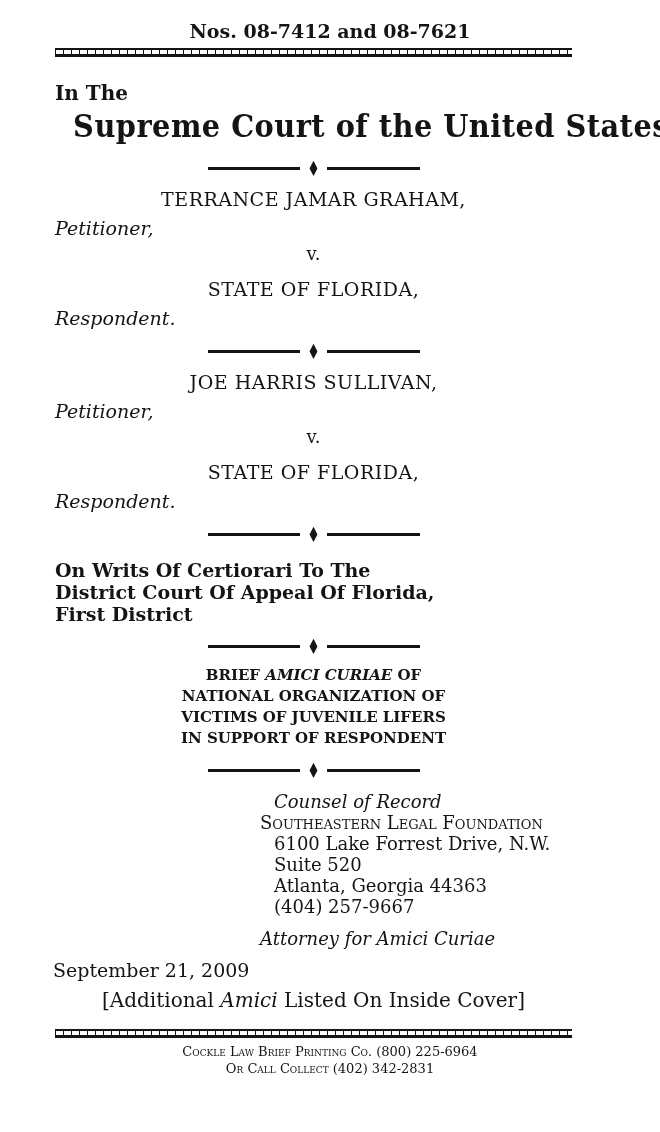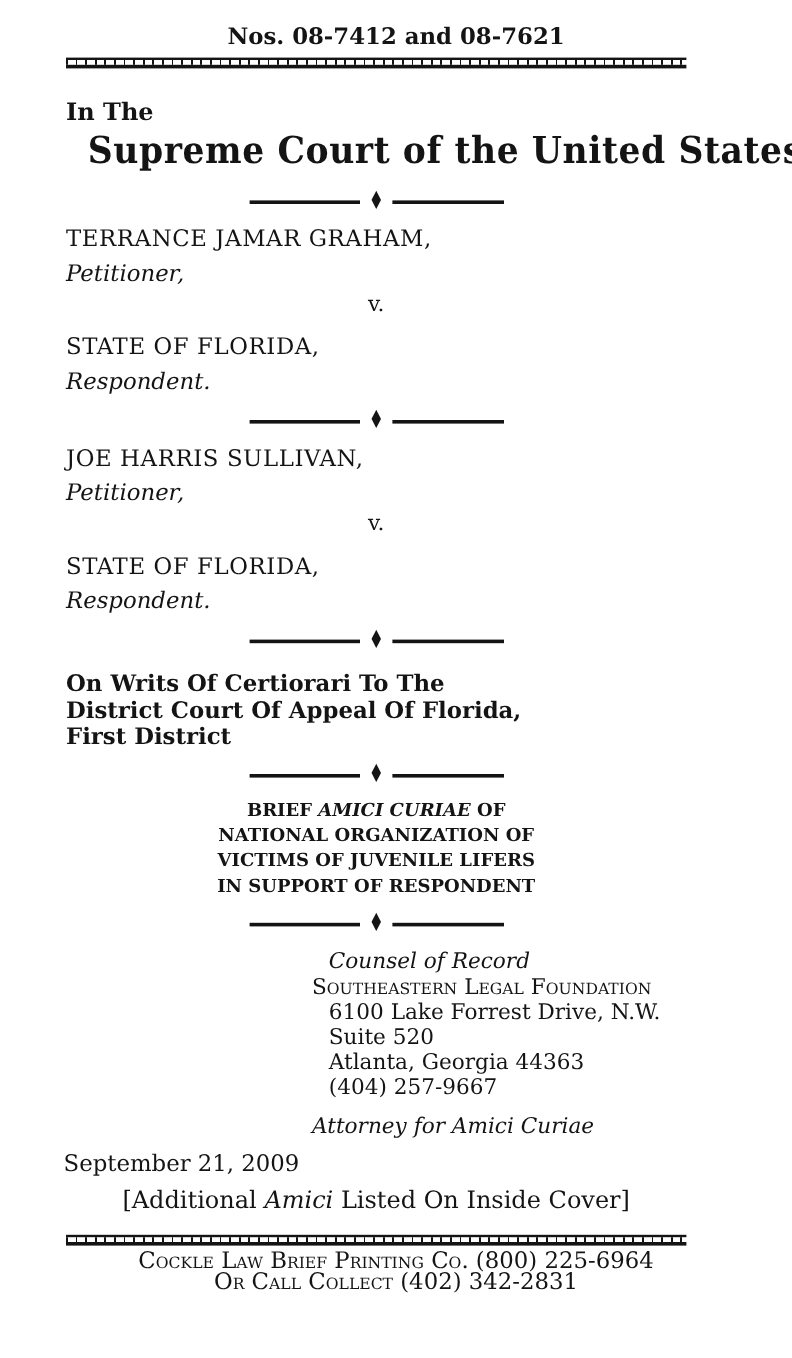--- a/index.html
+++ b/index.html
@@ -29,40 +29,40 @@
     white-space:nowrap;
   }
 
   .divider{display:flex;align-items:center;width:212px;margin:14px auto 0;}
   .divider .seg{flex:1;height:3px;background:#141414;}
   .divider .diamond{
     padding:0 7px;font-size:14px;line-height:14px;
     transform:scaleY(1.5);color:#141414;
   }
 
-  .case-block .party{margin-top:12px;font-size:19px;line-height:24px;letter-spacing:0.5px;}
+  .case-block .party{margin-top:12px;text-align:center;font-size:19px;line-height:24px;letter-spacing:0.5px;}
   .case-block .role{margin-top:5px;padding-right:32px;font-style:italic;font-size:19px;line-height:24px;}
   .case-block .versus{margin-top:3px;text-align:center;font-size:18px;line-height:22px;}
 
   .writ{margin-top:18px;font-weight:700;font-size:19px;line-height:22px;}
 
   .brief-title{margin-top:12px;text-align:center;font-weight:700;font-size:15px;line-height:21px;}
   .italic{font-style:italic;}
 
   .counsel{margin-top:14px;margin-left:205px;font-size:18px;line-height:21px;}
   .sc{font-variant:small-caps;}
   .ind{margin-left:14px;}
 
   .attorney{margin-top:11px;margin-left:205px;font-style:italic;font-size:18px;line-height:22px;}
 
   .dateline{margin-top:9px;margin-left:-2px;font-size:19px;line-height:23px;}
 
   .additional{margin-top:6px;text-align:center;font-size:20px;line-height:24px;}
 
-  .printer{margin-top:5px;text-align:center;font-size:19px;line-height:17px;font-variant:small-caps;}
+  .printer{margin-top:5px;text-align:center;font-size:13px;line-height:17px;font-variant:small-caps;}
 </style>
 </head>
 <body>
 
 <div class="page">
 
   <div class="nos">Nos. 08-7412 and 08-7621</div>
 
   <div class="rail-rule"></div>
 

